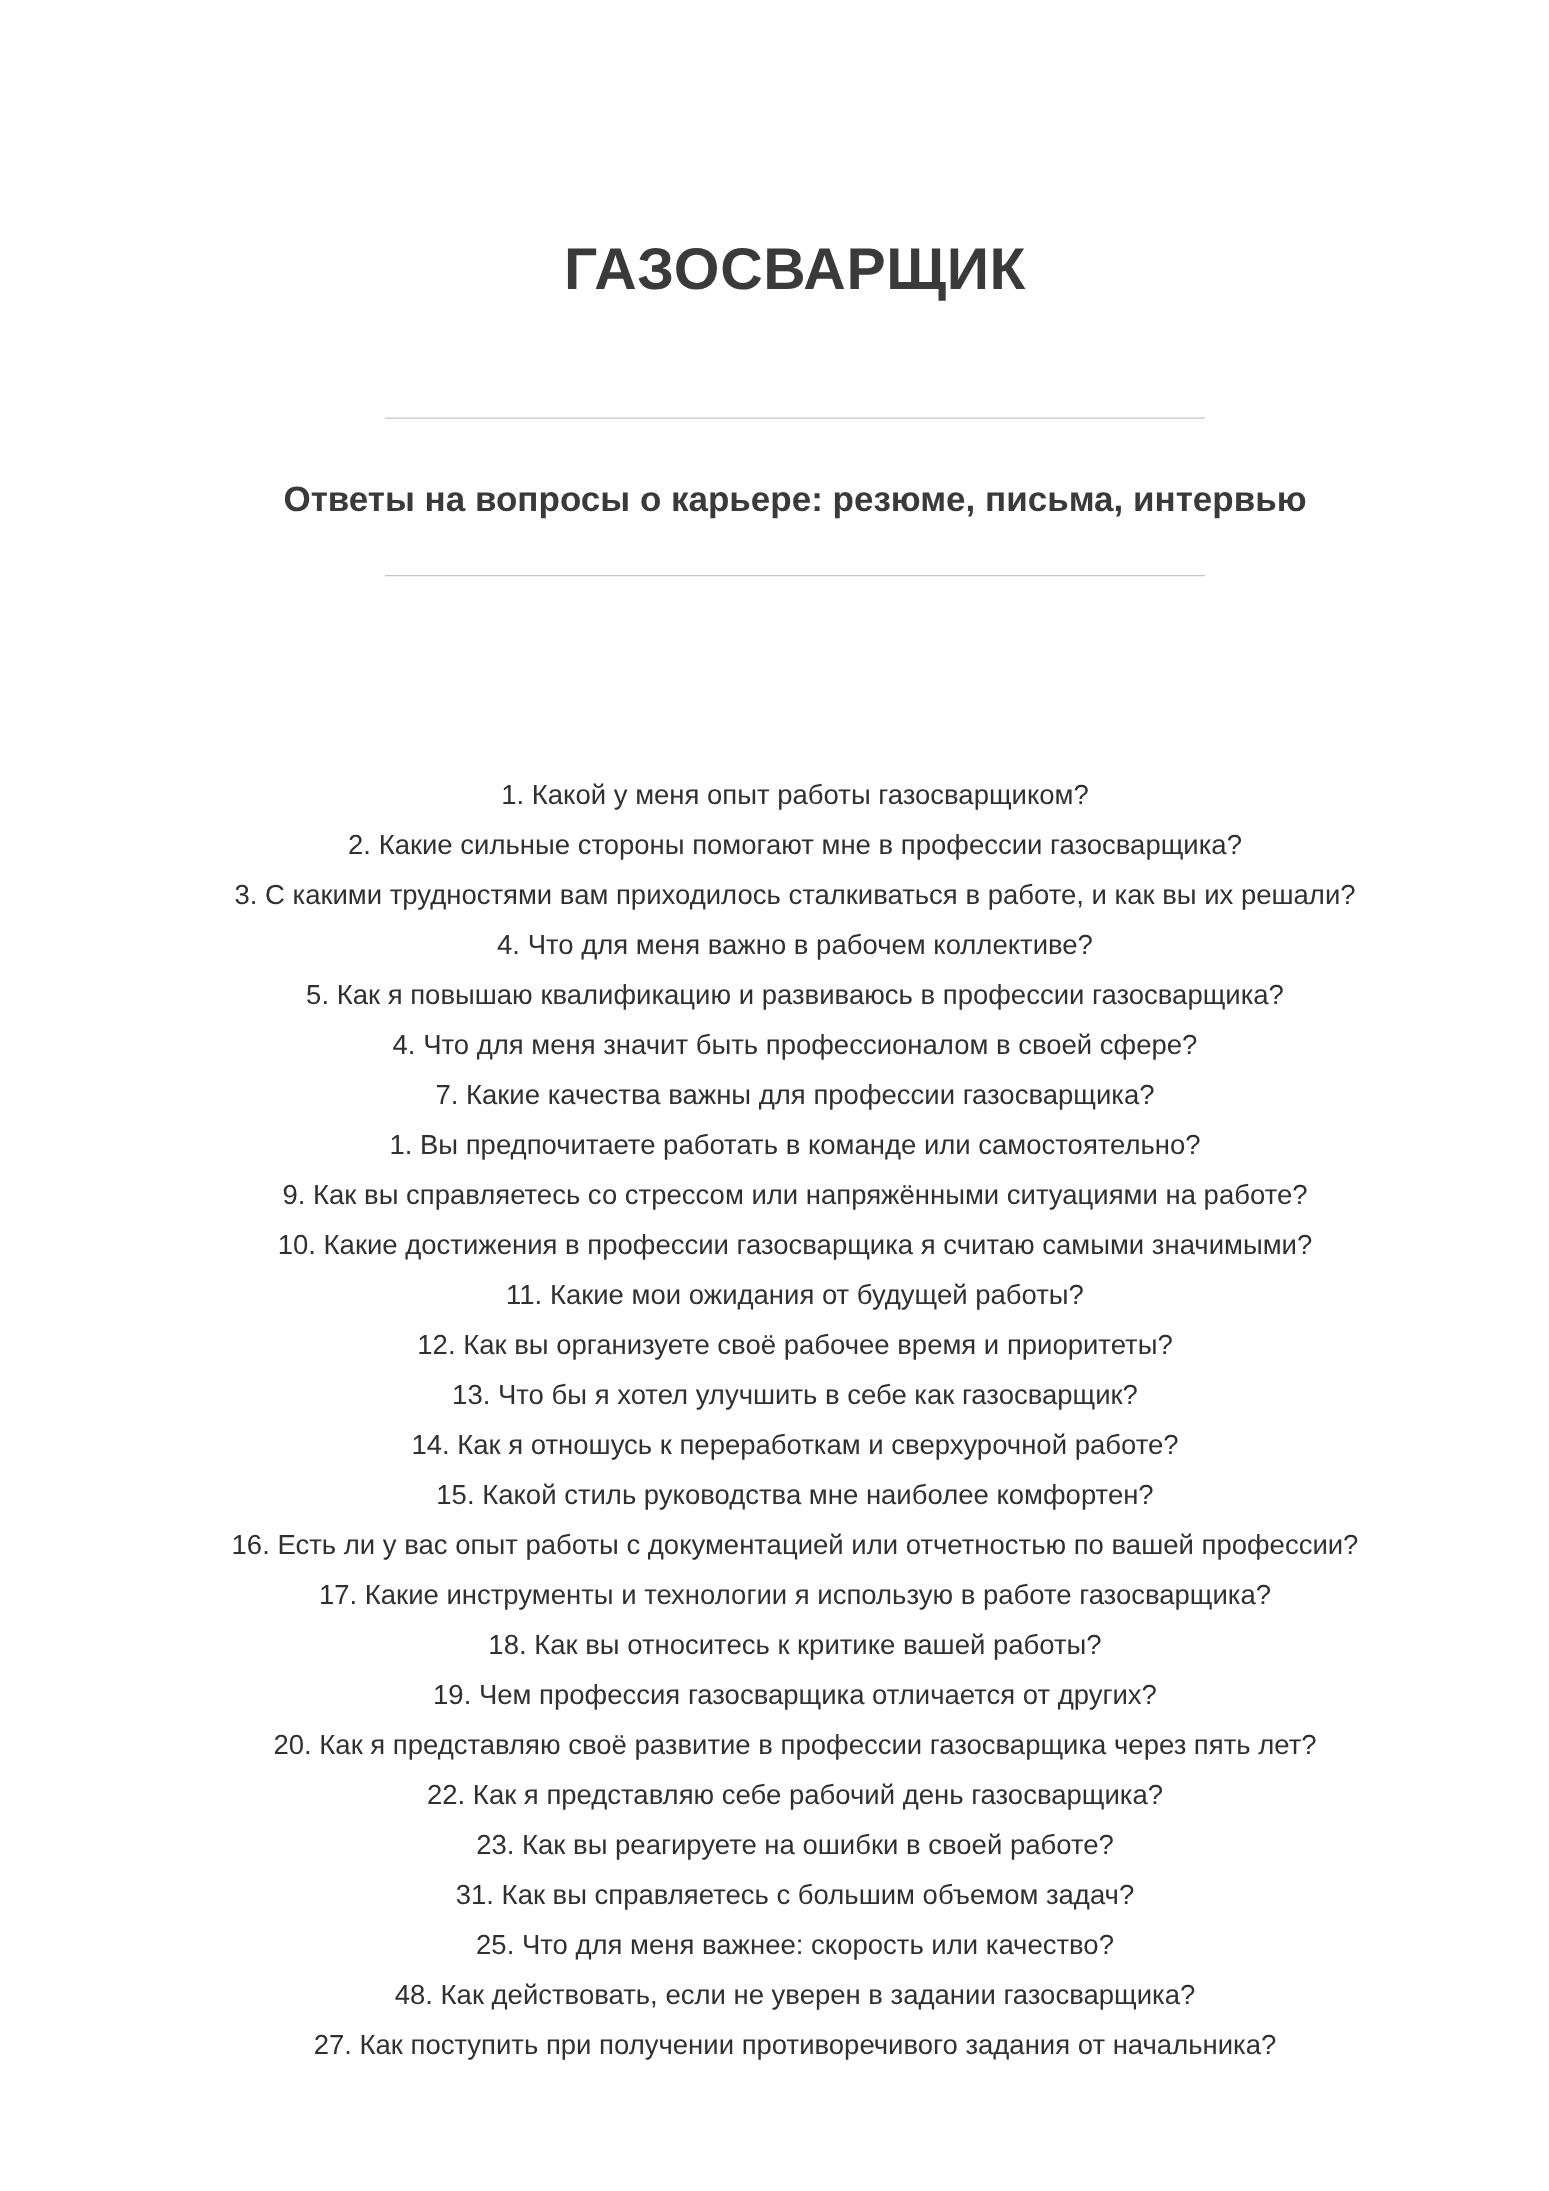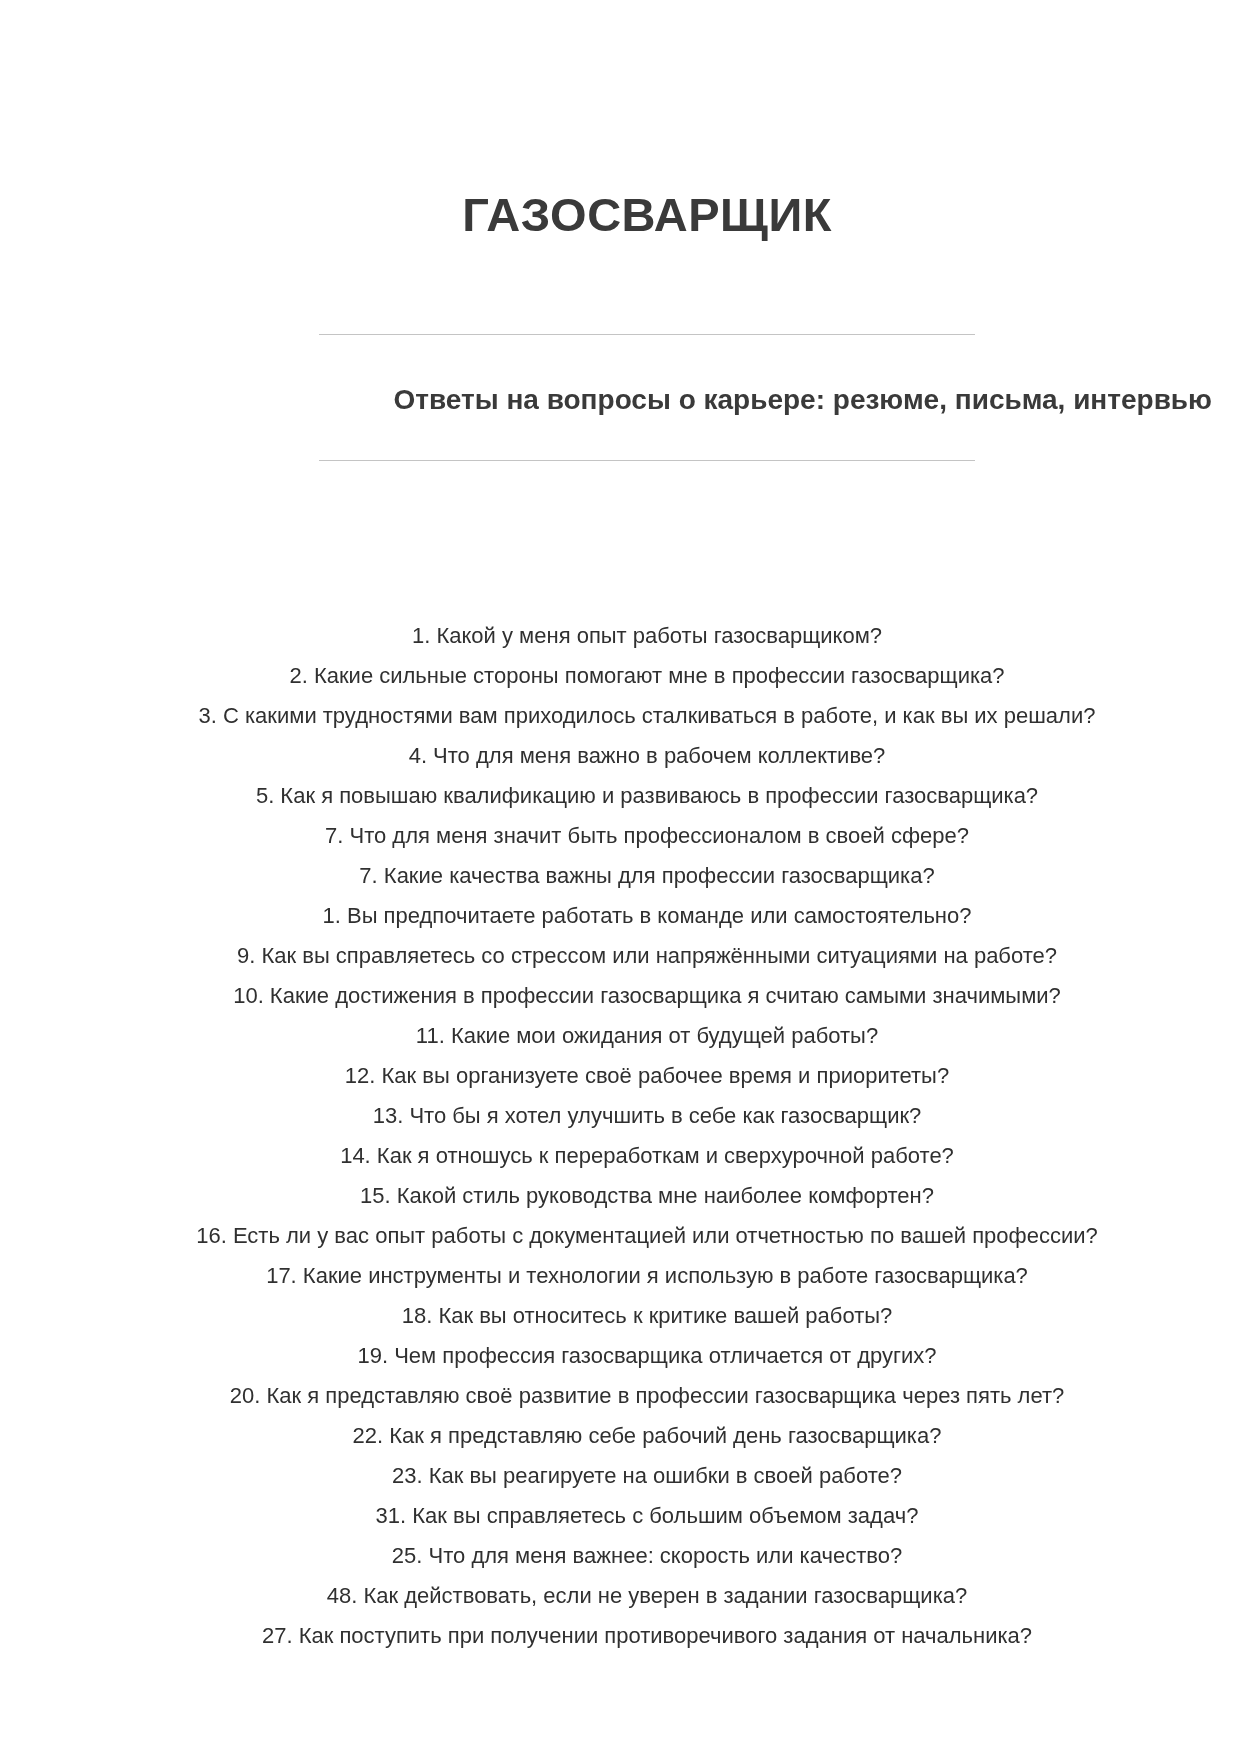--- a/index.html
+++ b/index.html
@@ -16,21 +16,21 @@
   }
   body {
     width: 1239px;
     height: 1753px;
     font-family: "Liberation Sans", "DejaVu Sans", sans-serif;
     overflow: hidden;
   }
   .page {
     width: 1239px;
     height: 1753px;
-    padding: 0 27px 0 82px;
+    padding: 0 49px 0 82px;
     background: var(--bg);
   }
   .page-title {
     margin: 0;
     padding-top: 187px;
     font-size: 47px;
     line-height: 56px;
     font-weight: 700;
     text-align: center;
     color: var(--text-title);
@@ -42,21 +42,21 @@
     width: 656px;
     height: 0;
   }
   .divider-top    { margin: 91px auto 0 auto; }
   .divider-bottom { margin: 42px auto 0 auto; }
   .page-subtitle {
     margin: 47px 0 0 0;
     font-size: 28px;
     line-height: 36px;
     font-weight: 700;
-    text-align: right;
+    text-align: center;
     color: var(--text-title);
   }
   .questions {
     margin-top: 155px;
     font-size: 22px;
     line-height: 40px;
     color: var(--text-primary);
     text-align: center;
   }
   .question {
@@ -74,21 +74,21 @@
   <h2 class="page-subtitle">Ответы на вопросы о карьере: резюме, письма, интервью</h2>
 
   <hr class="divider divider-bottom">
 
   <div class="questions">
       <div class="question">1. Какой у меня опыт работы газосварщиком?</div>
       <div class="question">2. Какие сильные стороны помогают мне в профессии газосварщика?</div>
       <div class="question">3. С какими трудностями вам приходилось сталкиваться в работе, и как вы их решали?</div>
       <div class="question">4. Что для меня важно в рабочем коллективе?</div>
       <div class="question">5. Как я повышаю квалификацию и развиваюсь в профессии газосварщика?</div>
-      <div class="question">7. Что для меня значит быть профессионалом в своей сфере?</div>
+      <div class="question">4. Что для меня значит быть профессионалом в своей сфере?</div>
       <div class="question">7. Какие качества важны для профессии газосварщика?</div>
       <div class="question">1. Вы предпочитаете работать в команде или самостоятельно?</div>
       <div class="question">9. Как вы справляетесь со стрессом или напряжёнными ситуациями на работе?</div>
       <div class="question">10. Какие достижения в профессии газосварщика я считаю самыми значимыми?</div>
       <div class="question">11. Какие мои ожидания от будущей работы?</div>
       <div class="question">12. Как вы организуете своё рабочее время и приоритеты?</div>
       <div class="question">13. Что бы я хотел улучшить в себе как газосварщик?</div>
       <div class="question">14. Как я отношусь к переработкам и сверхурочной работе?</div>
       <div class="question">15. Какой стиль руководства мне наиболее комфортен?</div>
       <div class="question">16. Есть ли у вас опыт работы с документацией или отчетностью по вашей профессии?</div>

